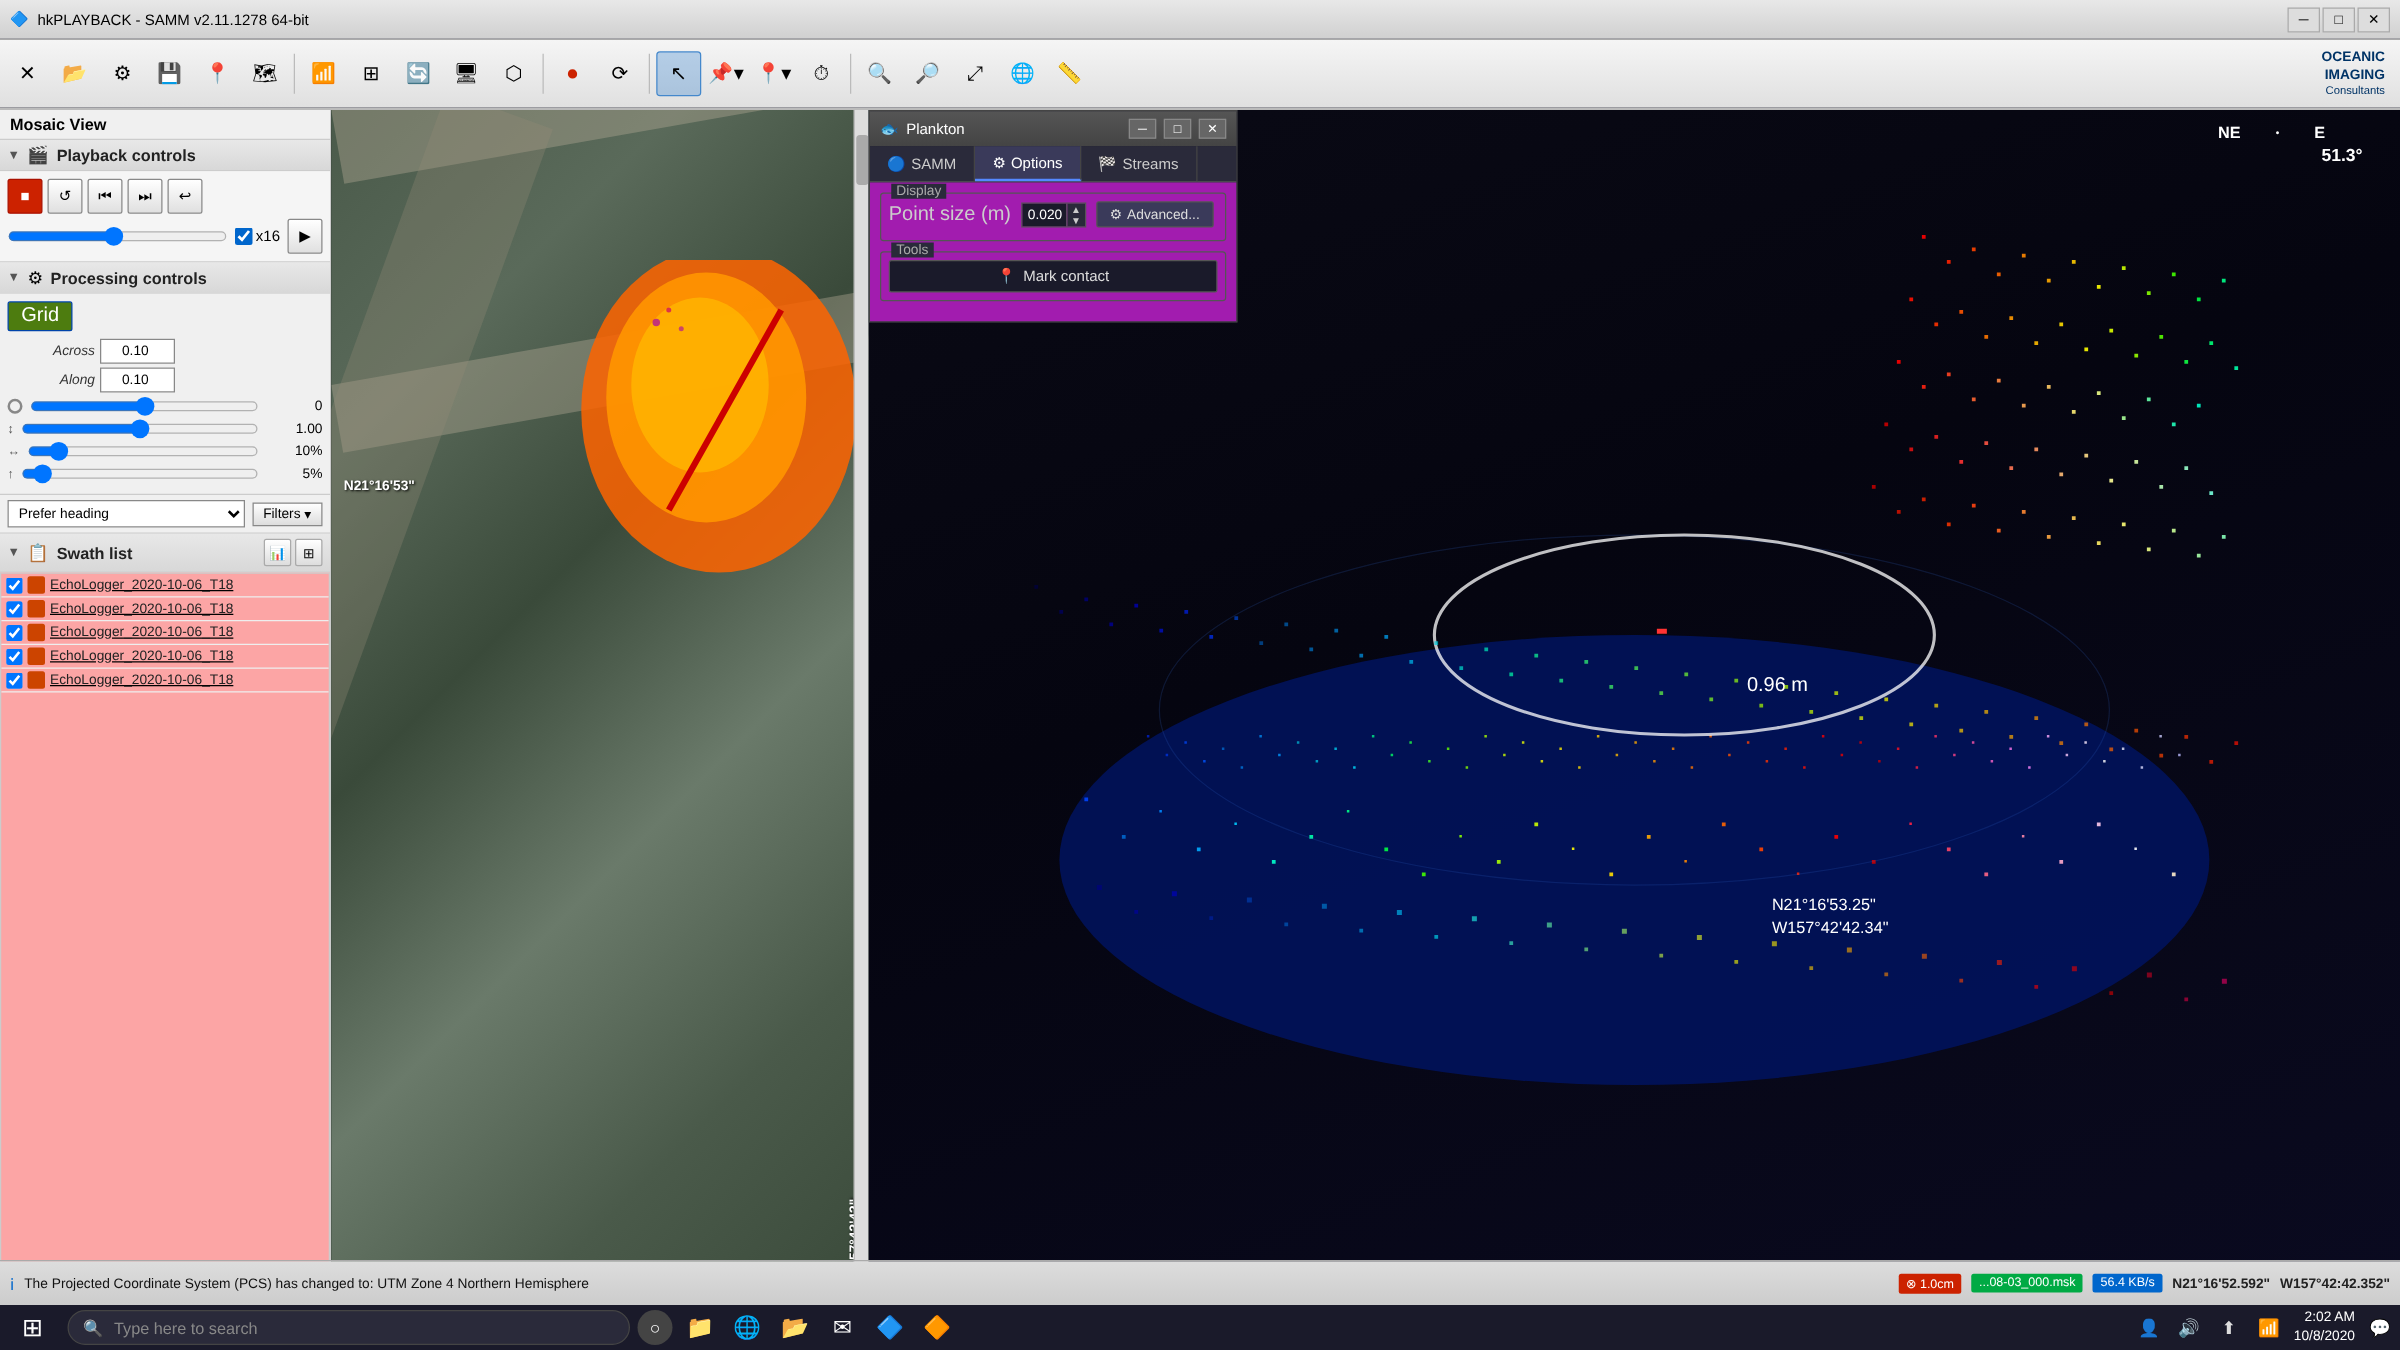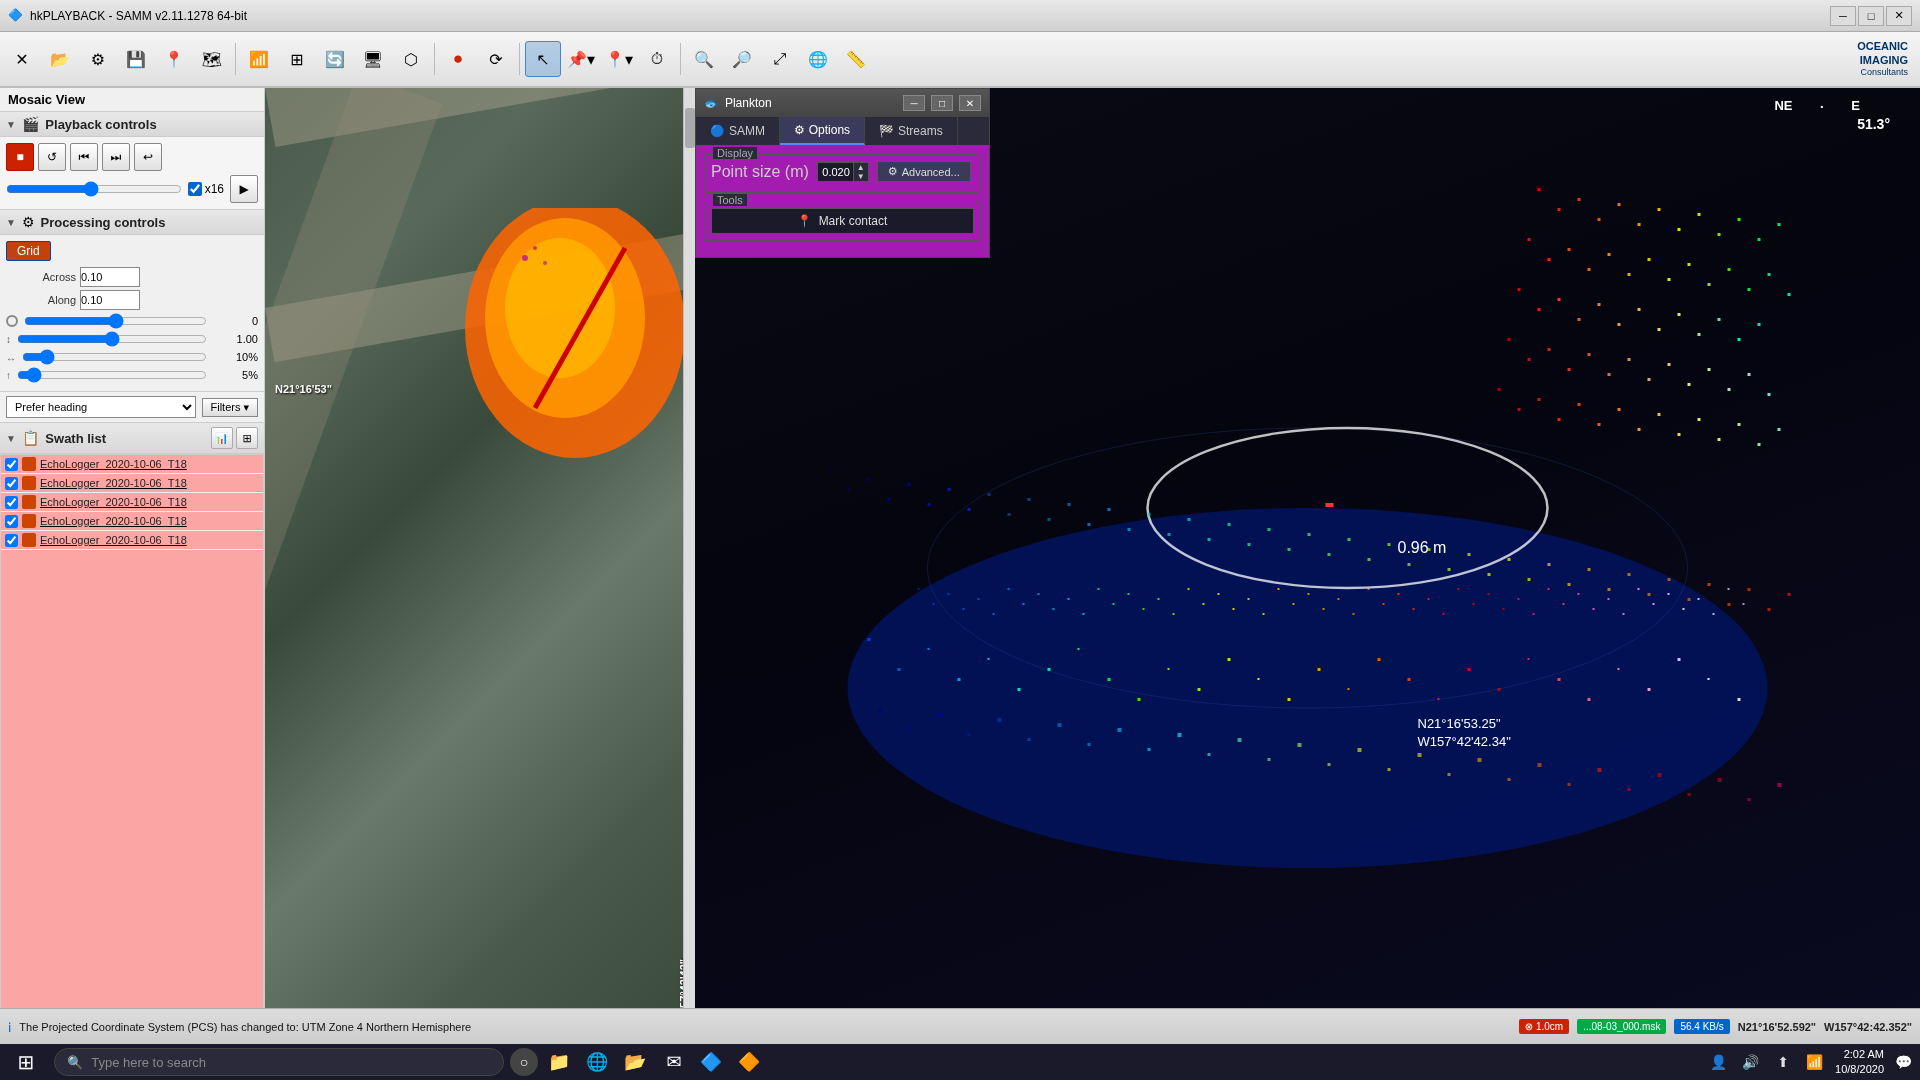--- a/index.html
+++ b/index.html
@@ -102,43 +102,43 @@
     .speed-checkbox { width: 14px; height: 14px; accent-color: #0066cc; }
 
     
     .processing-controls {
       padding: 6px;
       background: #f0f0f0;
       border-bottom: 1px solid #ccc;
       flex-shrink: 0;
     }
     .grid-btn {
-      background: #c2410c;
+      background: #4d7c0f;
       color: white;
       border: 1px solid #0044aa;
       padding: 2px 10px;
       cursor: pointer;
-      font-size: 12px;
+      font-size: 16px;
       border-radius: 2px;
       margin-bottom: 6px;
     }
     .area-scale-row {
       display: flex;
       align-items: center;
       gap: 4px;
       margin-bottom: 3px;
     }
-    .area-label { width: 70px; text-align: right; font-size: 11px; color: #333; }
+    .area-label { width: 70px; text-align: right; font-size: 11px; color: #333; font-style: italic; }
     .area-input {
       width: 60px; height: 20px;
       border: 1px solid #888;
       background: white;
-      text-align: left;
+      text-align: right;
       font-size: 11px;
-      padding-right: 2px;
+      padding-right: 20px;
     }
     .slider-row {
       display: flex;
       align-items: center;
       gap: 6px;
       margin-bottom: 2px;
     }
     .slider-row input[type=range] { flex: 1; height: 16px; }
     .slider-val { width: 45px; text-align: right; font-size: 11px; }
     .radio-dot { width: 12px; height: 12px; border-radius: 50%; border: 2px solid #888; display: inline-block; }

